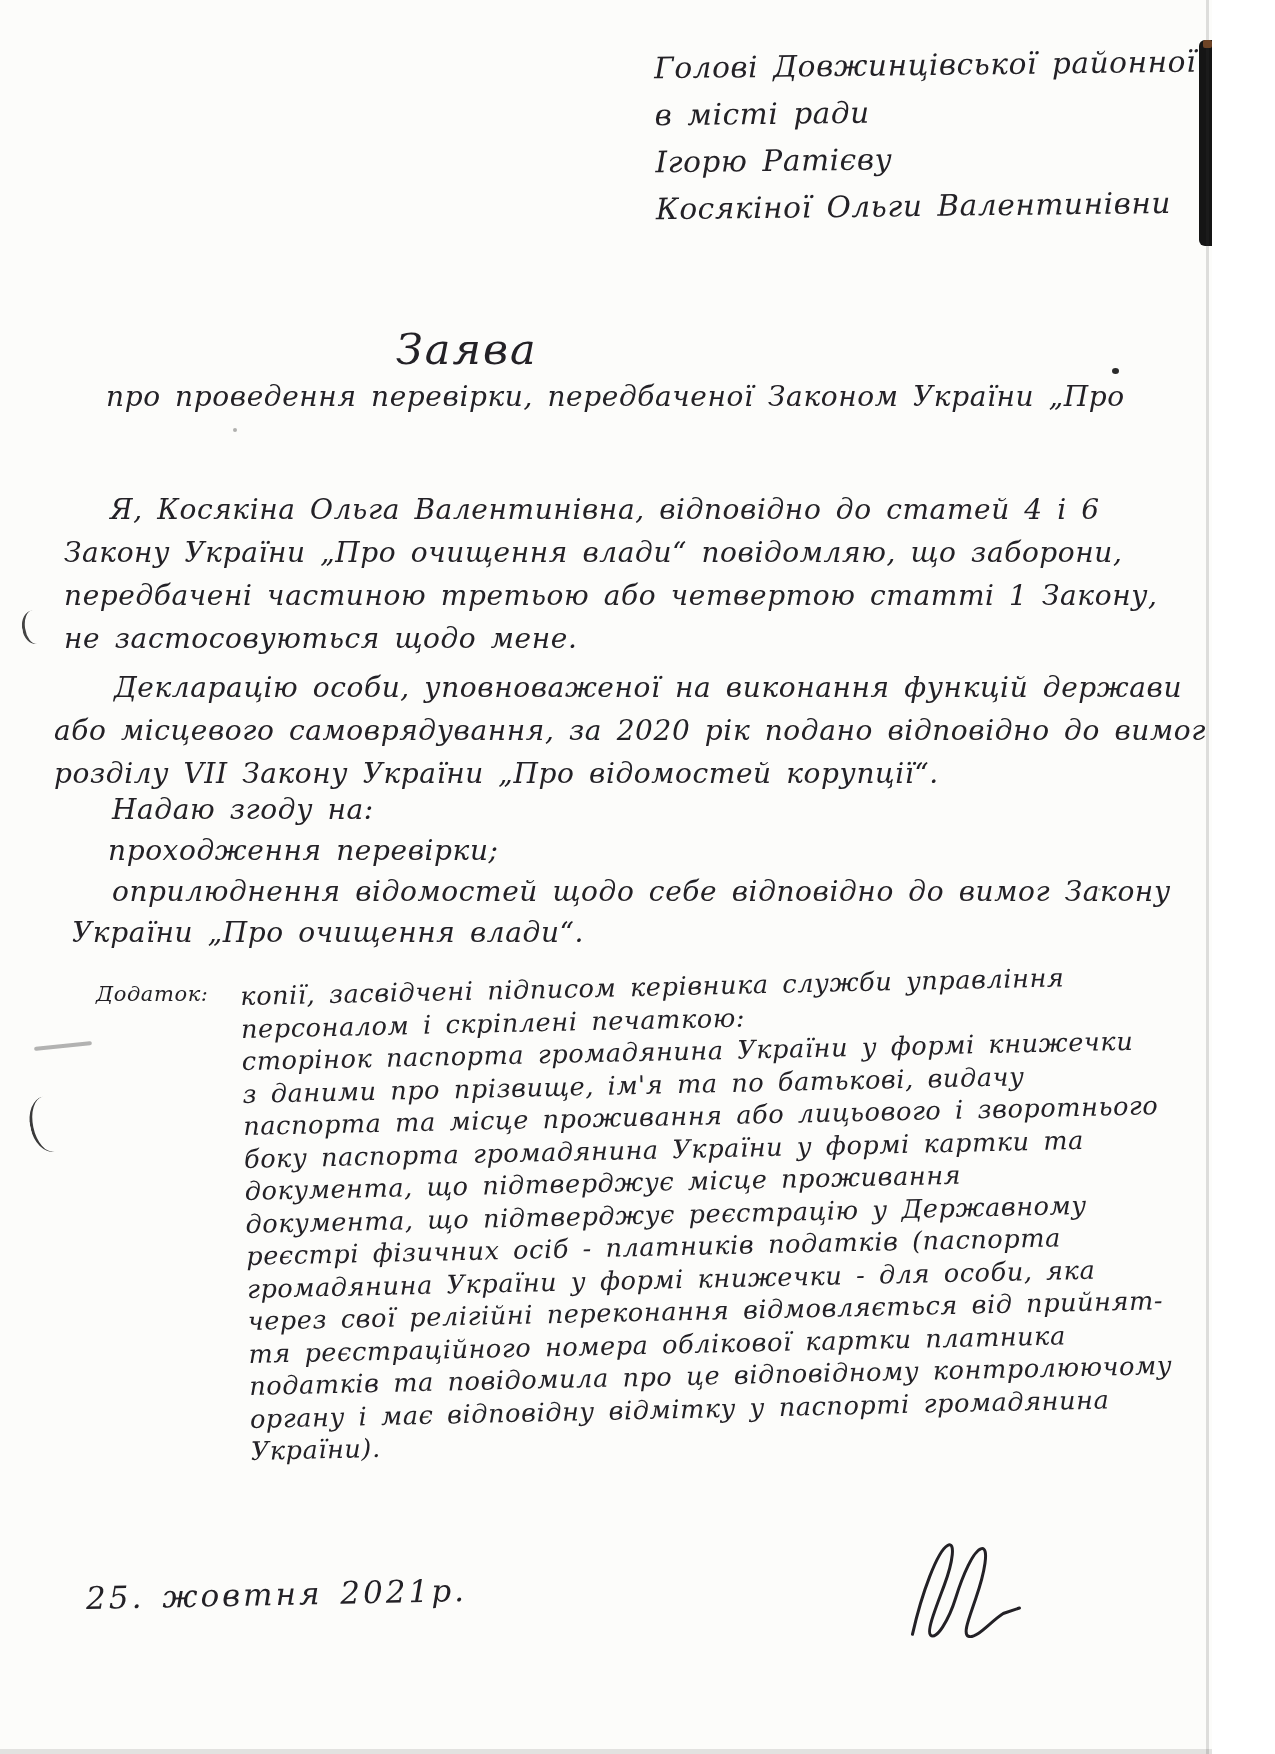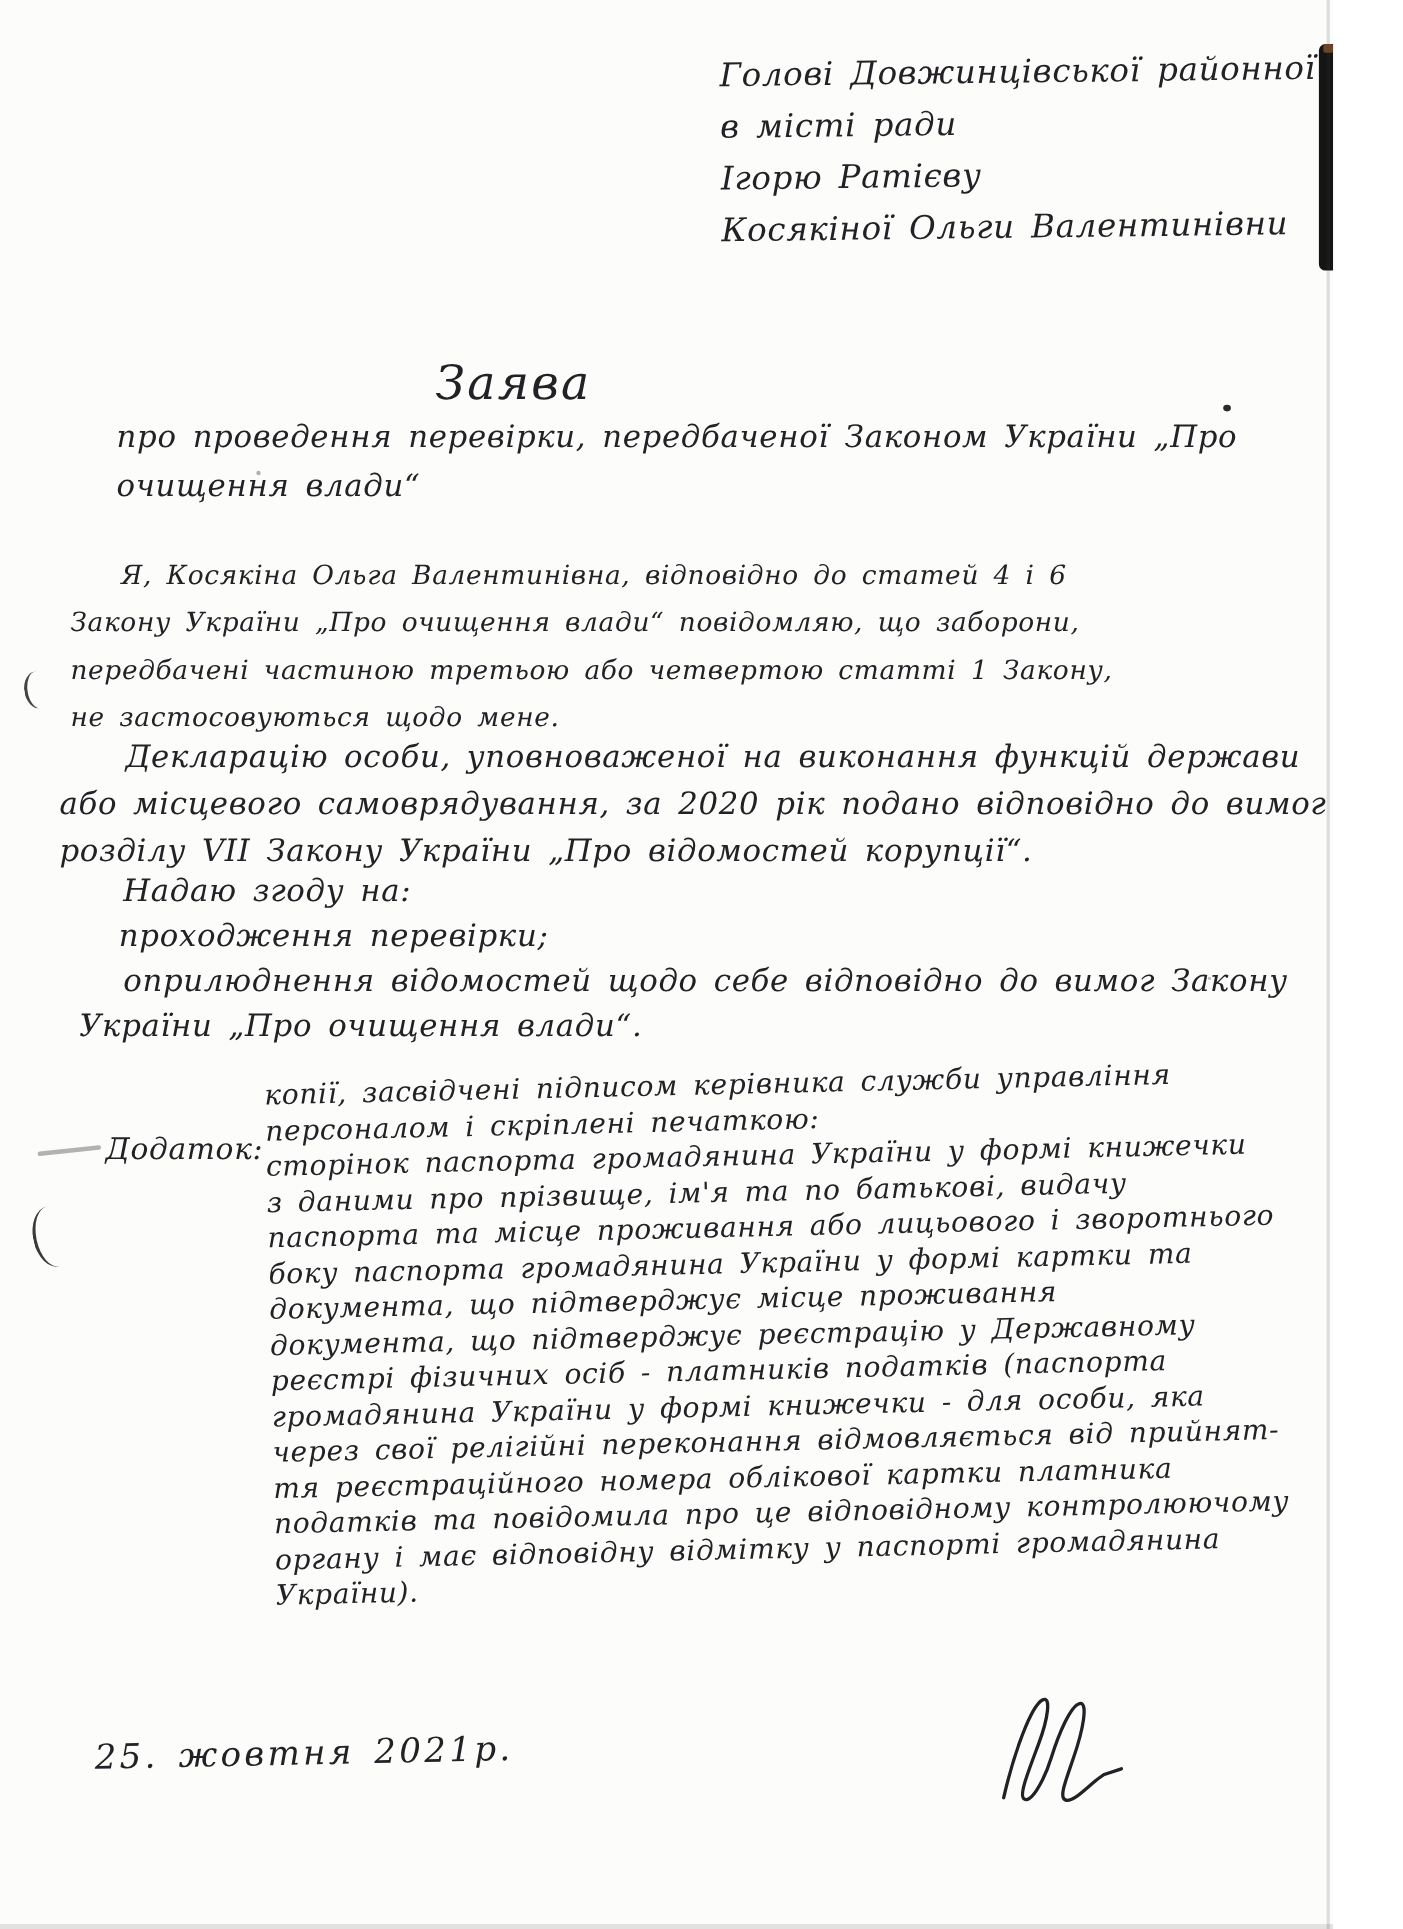--- a/index.html
+++ b/index.html
@@ -20,33 +20,33 @@
     word-spacing:5px;
   }
   .block{position:absolute;}
   
   #addressee{left:655px;top:42px;font-size:29.5px;line-height:47px;transform:rotate(-0.7deg);}
   
   #title{left:396px;top:324px;font-size:43px;letter-spacing:2px;}
   
   #subtitle{left:106px;top:374px;font-size:28px;line-height:45px;}
   
-  #para1{left:64px;top:502px;font-size:24px;line-height:43px;}
+  #para1{left:64px;top:488px;font-size:28px;line-height:43px;}
   #para1 .l0{padding-left:46px;}
   
   #para2{left:54px;top:650px;font-size:28px;line-height:43px;margin-top:16px;}
   #para2 .l0{padding-left:60px;}
   
   #consent{left:72px;top:789px;font-size:28px;line-height:41px;}
   #consent .l0{padding-left:40px;}
   #consent .l1{padding-left:36px;}
   #consent .l2{padding-left:40px;}
   #consent .l3{padding-left:0;}
   
-  #attach-label{left:96px;top:1030px;font-size:27px;}
+  #attach-label{left:96px;top:982px;font-size:21px;}
   #attach{left:240px;top:980px;font-size:25.5px;line-height:32.5px;transform:rotate(-1.3deg);transform-origin:left top;}
   
   #date{left:86px;top:1576px;font-size:31px;letter-spacing:3px;transform:rotate(-1.2deg);}
   #signature{left:892px;top:1524px;transform:rotate(2deg);}
   
   .artifact{position:absolute;}
   .bar-right{right:0;top:40px;width:13px;height:206px;background:#151515;border-radius:6px 0 0 6px;}
   .line-right{right:3px;top:0;width:3px;height:100%;background:rgba(60,60,60,.16);}
   .bottom-edge{left:0;bottom:0;width:100%;height:5px;background:rgba(0,0,0,.10);}
   .dot-dark{left:1112px;top:368px;width:7px;height:6px;background:#2a2a2a;border-radius:50%;}
@@ -66,21 +66,20 @@
     <div class="line">Голові Довжинцівської районної</div>
     <div class="line">в місті ради</div>
     <div class="line">Ігорю Ратієву</div>
     <div class="line">Косякіної Ольги Валентинівни</div>
   </div>
 
   <div class="block hand" id="title">Заява</div>
 
   <div class="block hand" id="subtitle">
     <div class="line">про проведення перевірки, передбаченої Законом України „Про</div>
-    <div class="line">очищення влади“</div>
   </div>
 
   <div class="block hand" id="para1">
     <div class="line l0">Я, Косякіна Ольга Валентинівна, відповідно до статей 4 і 6</div>
     <div class="line">Закону України „Про очищення влади“ повідомляю, що заборони,</div>
     <div class="line">передбачені частиною третьою або четвертою статті 1 Закону,</div>
     <div class="line">не застосовуються щодо мене.</div>
   </div>
 
   <div class="block hand" id="para2">

